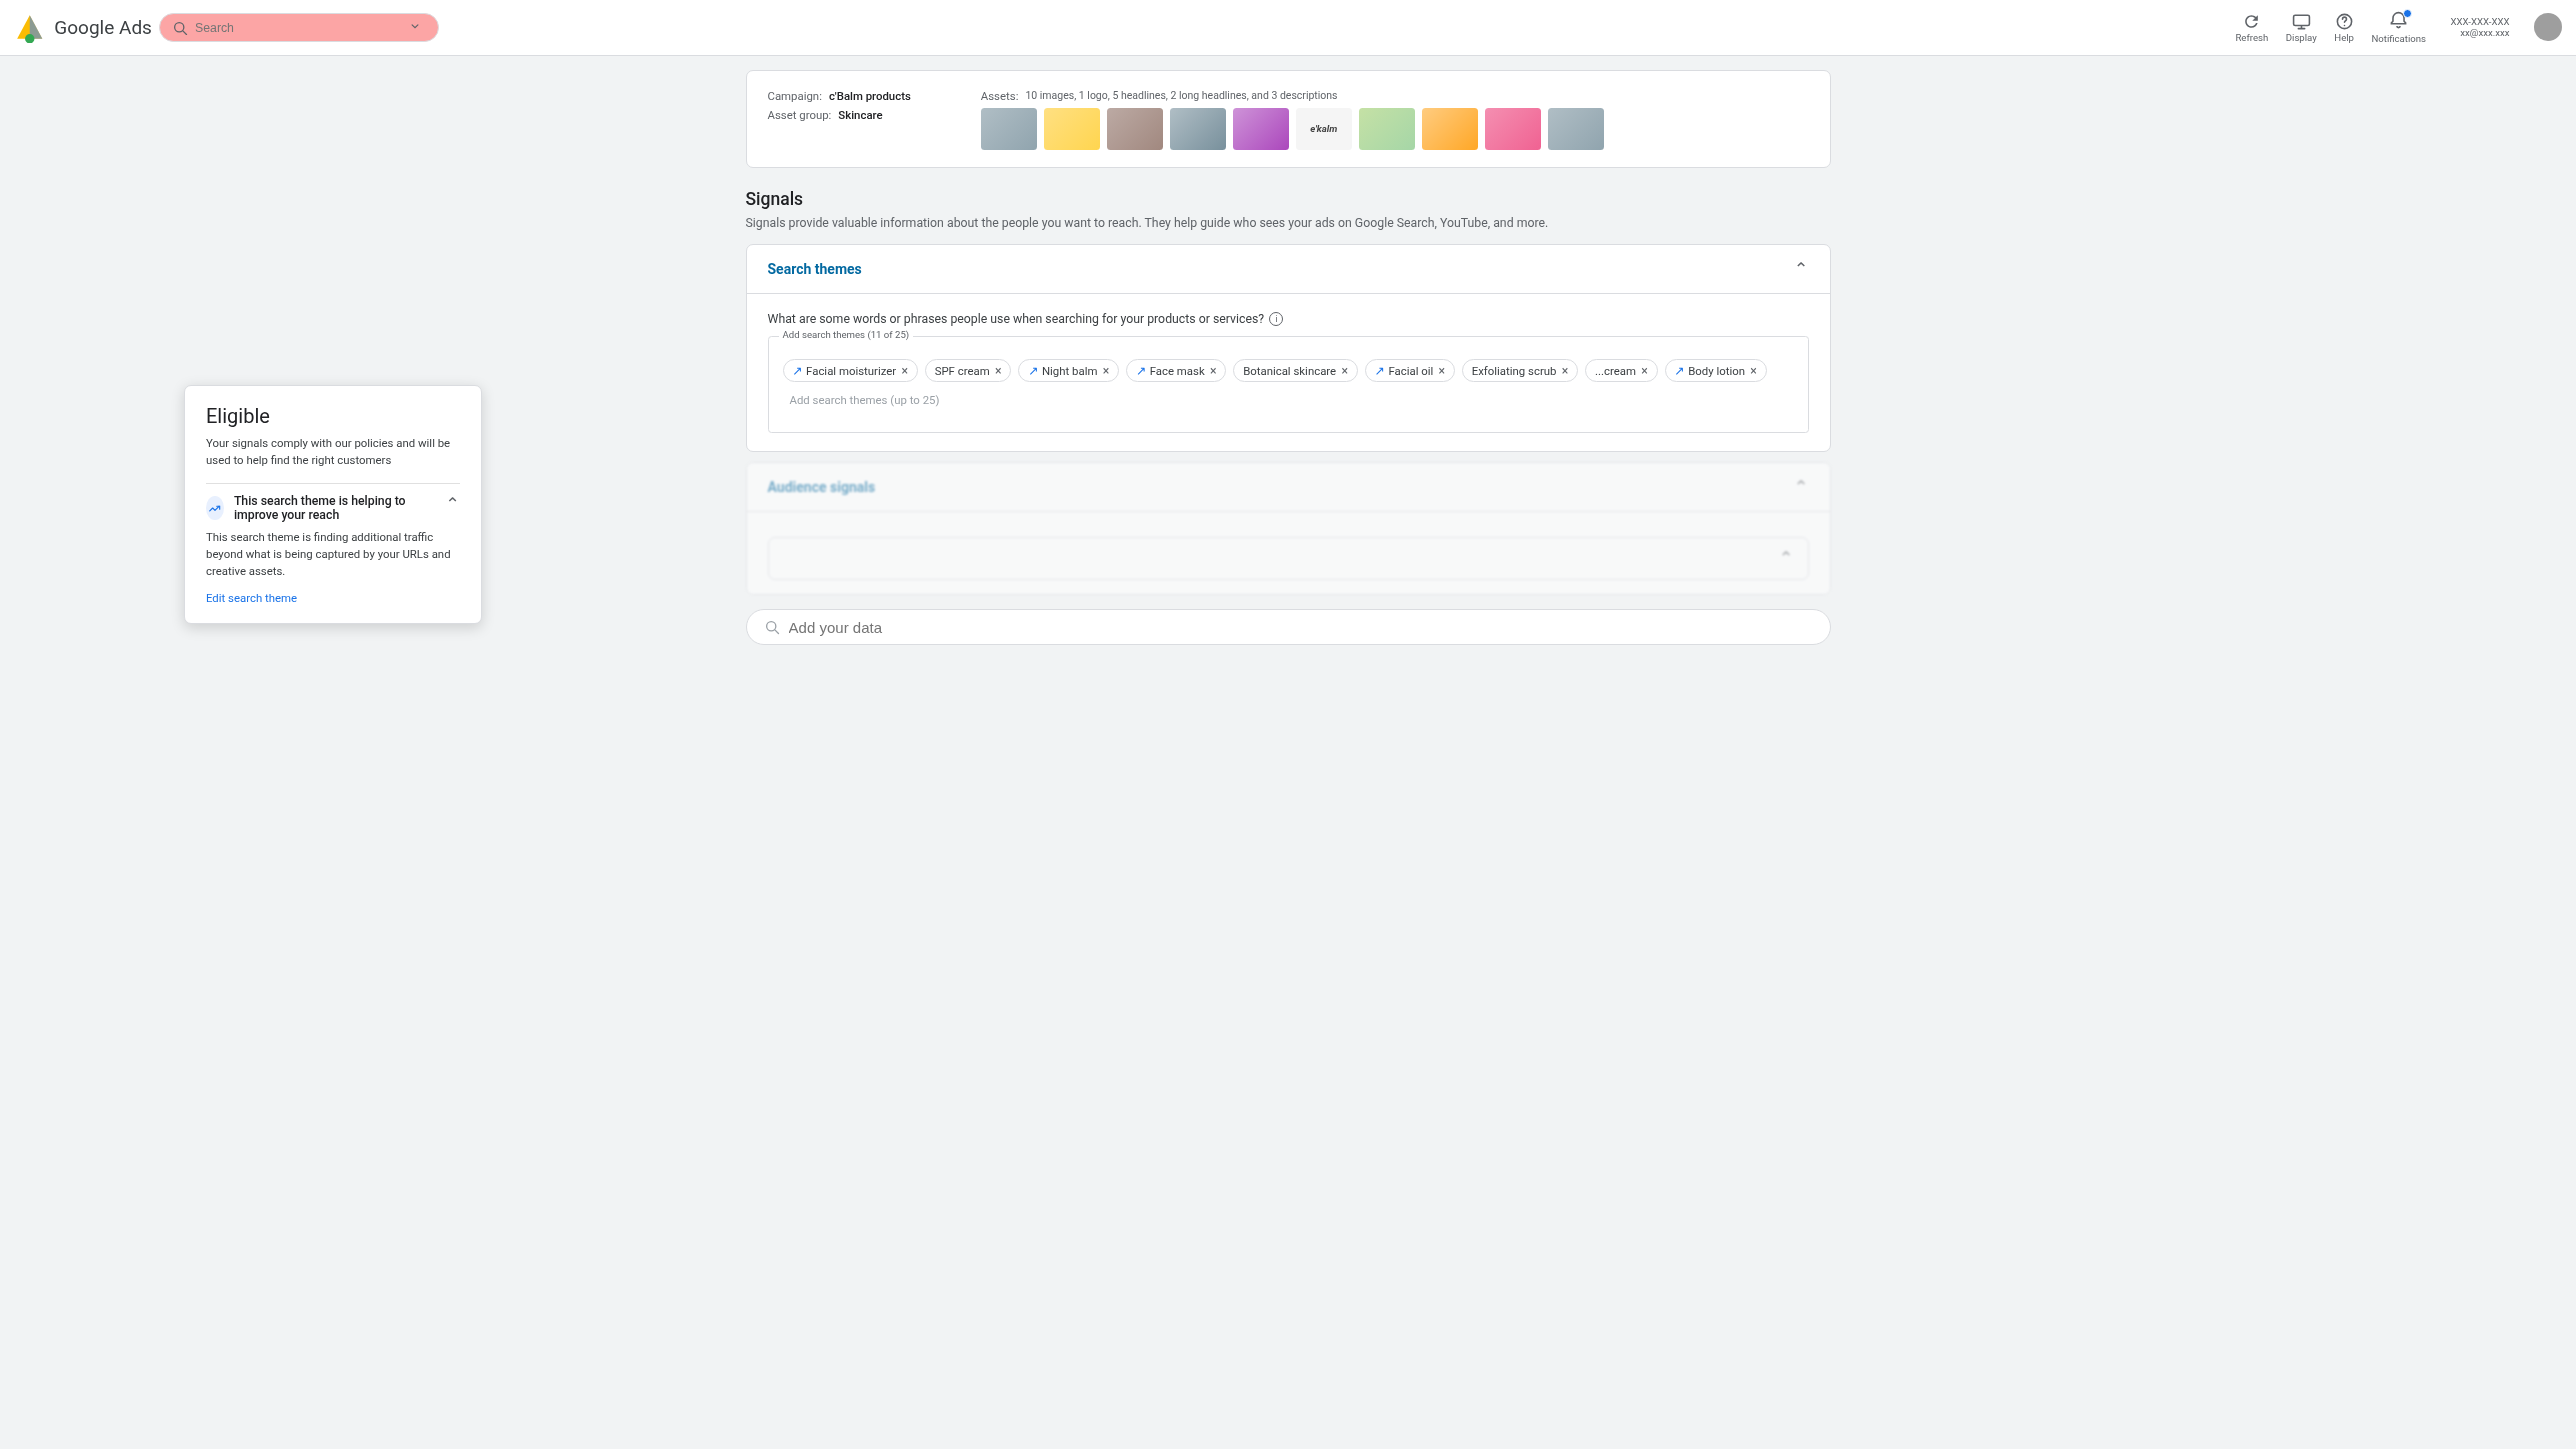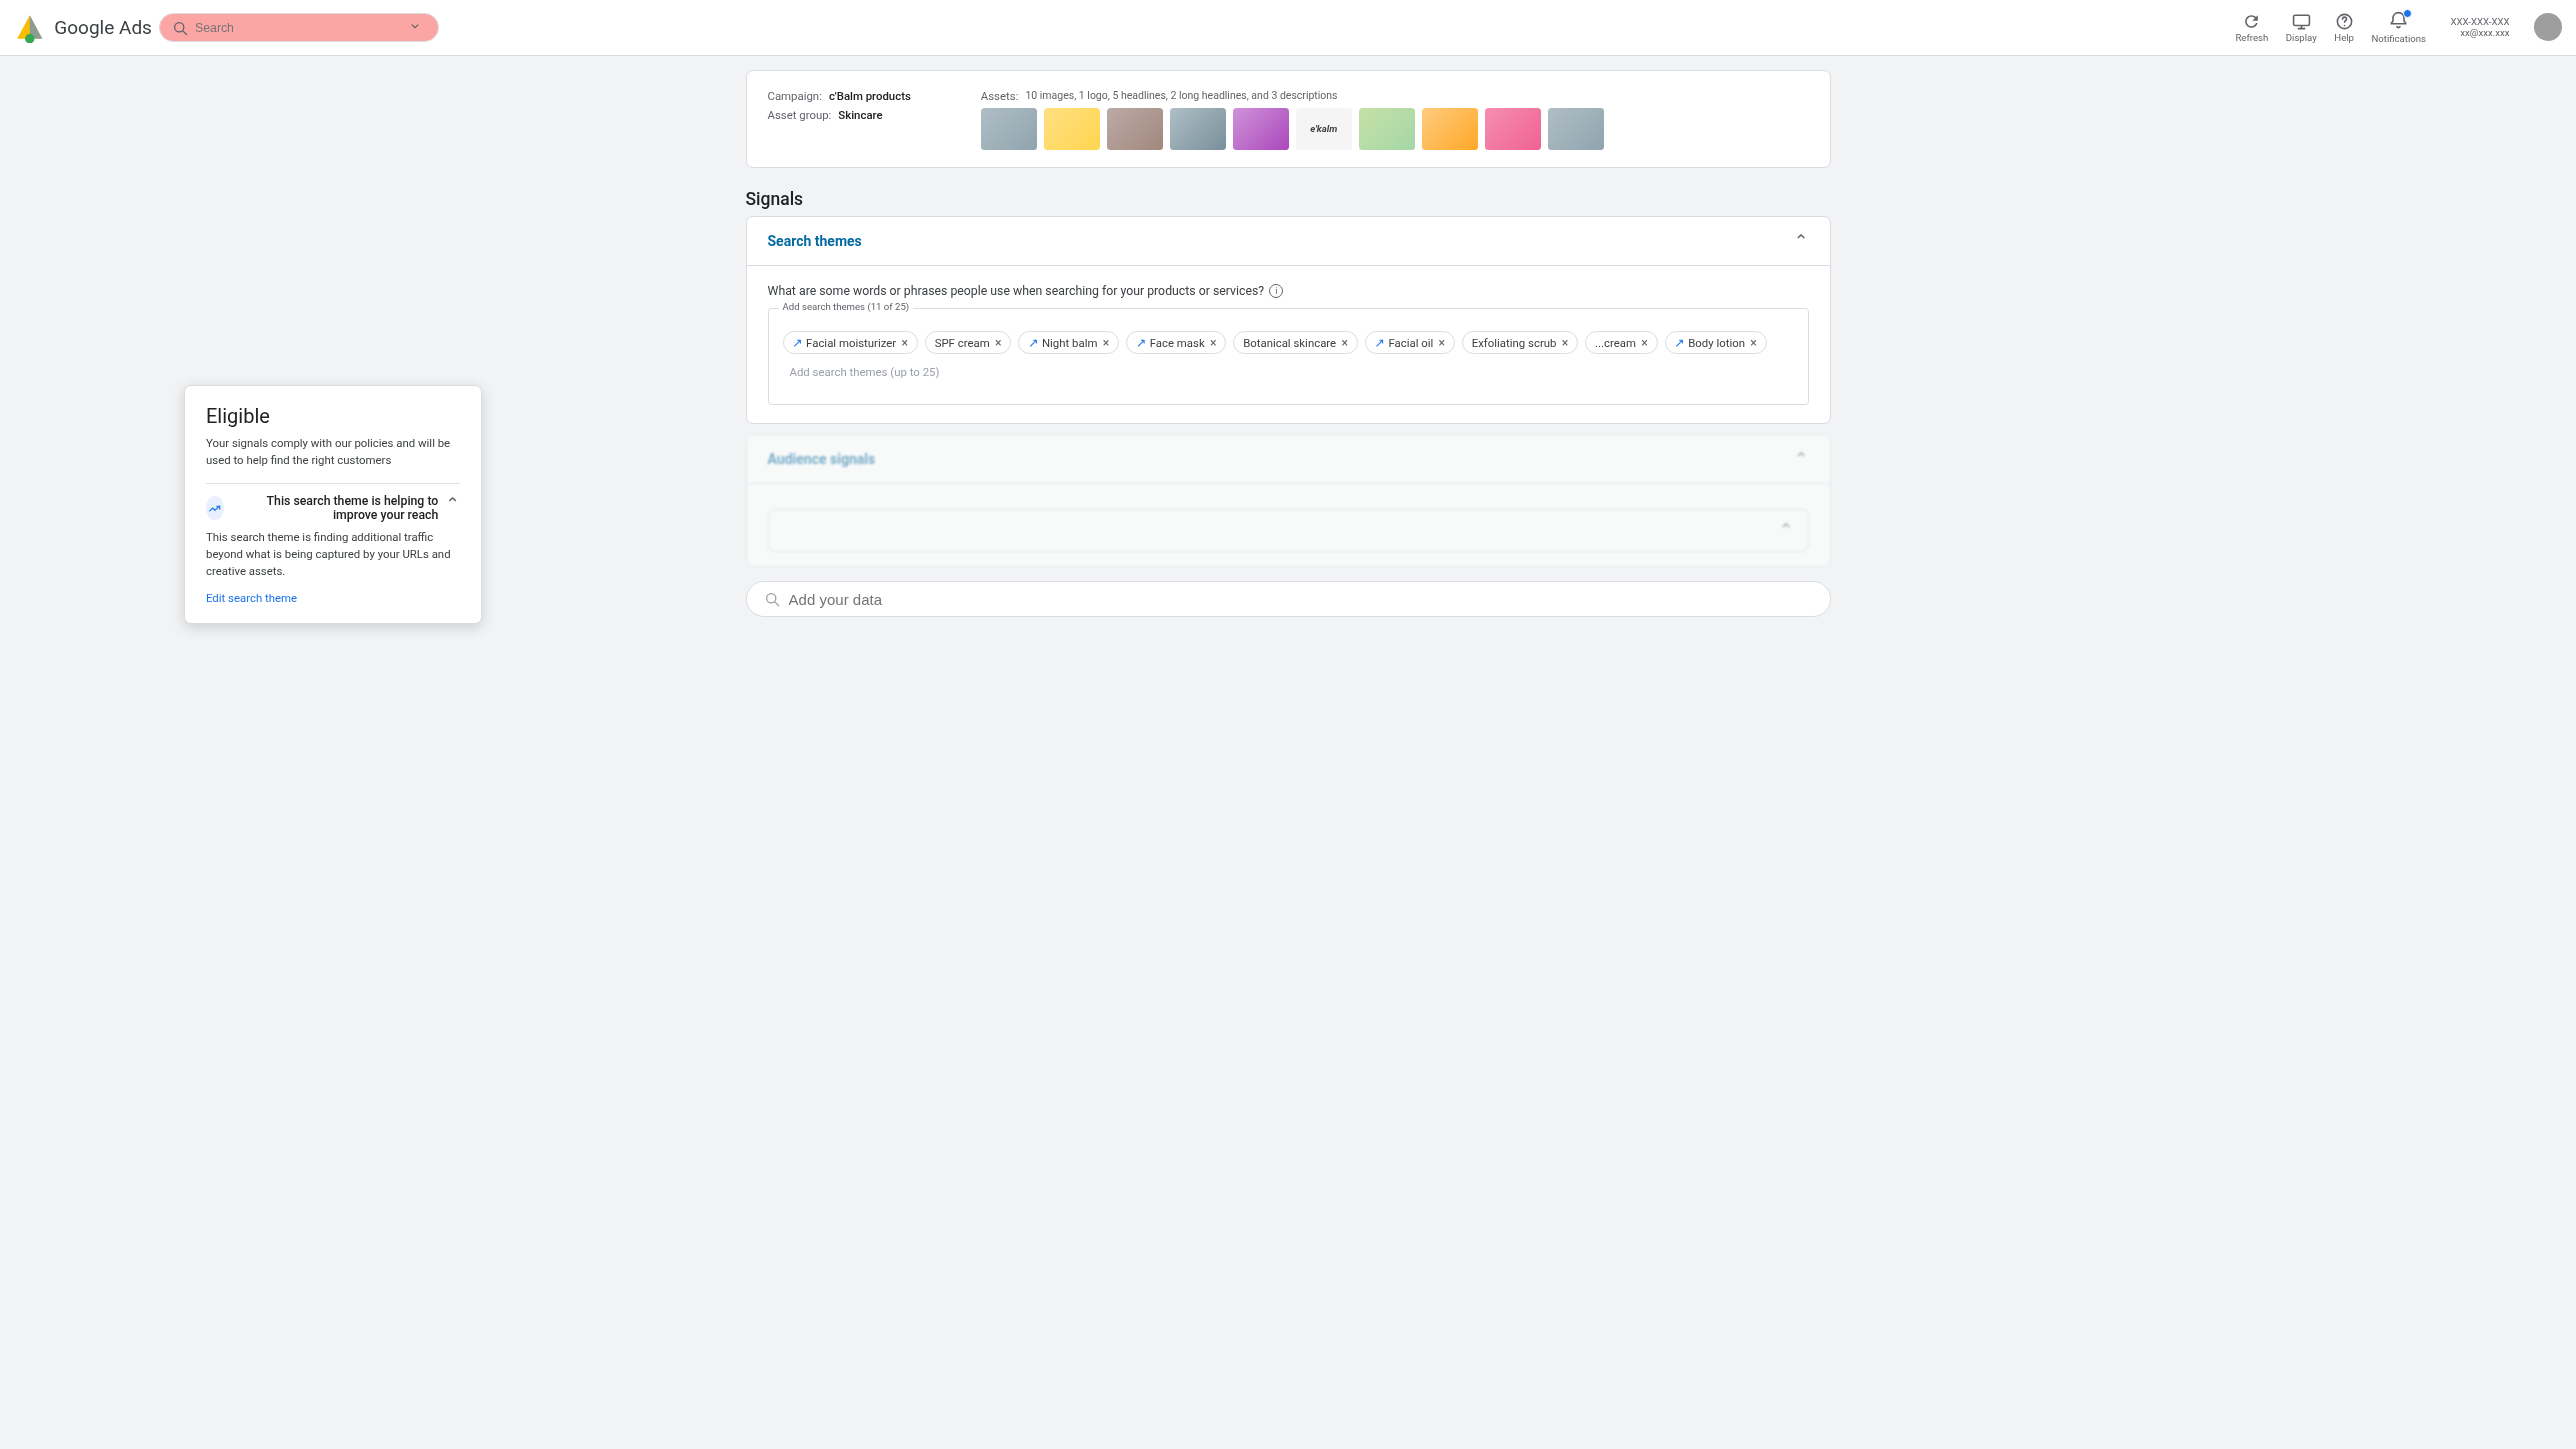--- a/index.html
+++ b/index.html
@@ -299,21 +299,20 @@
       gap: 7px;
       margin-bottom: 7px;
     }
     .tooltip-section-title {
       font-size: 12.3px;
       font-weight: 500;
       color: #202124;
       display: flex;
       align-items: center;
       gap: 10px;
-      text-align: right;
     }
     .trend-icon-circle {
       width: 24.5px;
       height: 24.5px;
       background: #e8f0fe;
       border-radius: 50%;
       display: flex;
       align-items: center;
       justify-content: center;
     }
@@ -500,20 +499,21 @@
           <div class="thumbnail thumb-7"></div>
           <div class="thumbnail thumb-8"></div>
           <div class="thumbnail thumb-9"></div>
         </div>
       </div>
     </div>
   </div>
 
   <div class="signals-section">
     <h2 class="section-title">Signals</h2>
+    <p class="section-description">Signals provide valuable information about the people you want to reach. They help guide who sees your ads on Google Search, YouTube, and more.</p>
 
     <div class="collapsible-card">
       <div class="card-header">
         <span class="card-header-title">Search themes</span>
         <span class="chevron-icon">⌃</span>
       </div>
       <div class="card-body">
         <div class="card-question">
           <span>What are some words or phrases people use when searching for your products or services?</span>
           <span class="info-icon">i</span>

